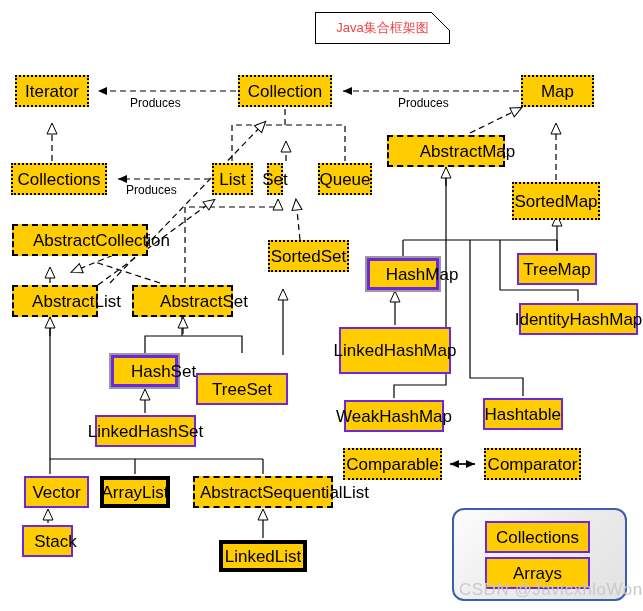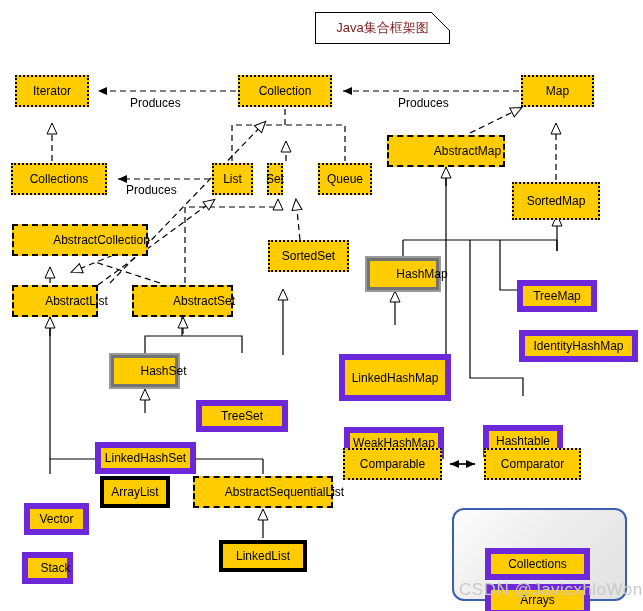--- a/index.html
+++ b/index.html
@@ -21,46 +21,46 @@
     top: 0;
     width: 643px;
     height: 611px;
     pointer-events: none;
   }
   .node {
     position: absolute;
     box-sizing: border-box;
     background: #FFCC00;
     color: #000000;
-    font-size: 12px;
+    font-size: 17px;
     line-height: 1;
     display: flex;
     align-items: center;
     justify-content: center;
     white-space: nowrap;
     z-index: 3;
   }
   
   .k-interface { border: 2px dotted #000000; }
   
   .k-abstract  { border: 2px dashed #000000; padding-left: 43px; }
   
-  .k-class     { border: 6px solid #6d28d9; margin-top: 27px; }
+  .k-class     { border: 2px solid #6d28d9; }
   
   .k-bold      { border: 4px solid #000000; }
   
-  .k-halo      { border: 3px solid #737373; box-shadow: 0 0 0 2px #9a9a9a; padding-left: 38px; }
+  .k-halo      { border: 3px solid #6d28d9; box-shadow: 0 0 0 2px #9a9a9a; padding-left: 38px; }
 
   .note {
     position: absolute;
     box-sizing: border-box;
     background: #ffffff;
     border: 1px solid #000000;
     font-size: 13px;
-    color: #7f1d1d;
+    color: #ef4444;
     display: flex;
     align-items: center;
     justify-content: center;
     z-index: 3;
   }
   .note .foldline {
     position: absolute;
     right: -1px;
     top: -1px;
     width: 19px;
@@ -243,21 +243,21 @@
       </div>
       <div class="node k-class" style="left: 196px; top: 373px; width: 92px; height: 32px;">
         <span>TreeSet</span>
       </div>
       <div class="node k-class" style="left: 95px; top: 415px; width: 101px; height: 32px;">
         <span>LinkedHashSet</span>
       </div>
       <div class="node k-class" style="left: 344px; top: 400px; width: 100px; height: 32px;">
         <span>WeakHashMap</span>
       </div>
-      <div class="node k-class" style="left: 483px; top: 398px; width: 80px; height: 32px;">
+      <div class="node k-class" style="left: 483px; top: 398px; width: 80px; height: 32px; justify-content: flex-end;">
         <span>Hashtable</span>
       </div>
       <div class="node k-interface" style="left: 343px; top: 448px; width: 99px; height: 32px;">
         <span>Comparable</span>
       </div>
       <div class="node k-interface" style="left: 484px; top: 448px; width: 97px; height: 32px;">
         <span>Comparator</span>
       </div>
       <div class="node k-class" style="left: 24px; top: 476px; width: 65px; height: 32px;">
         <span>Vector</span>

